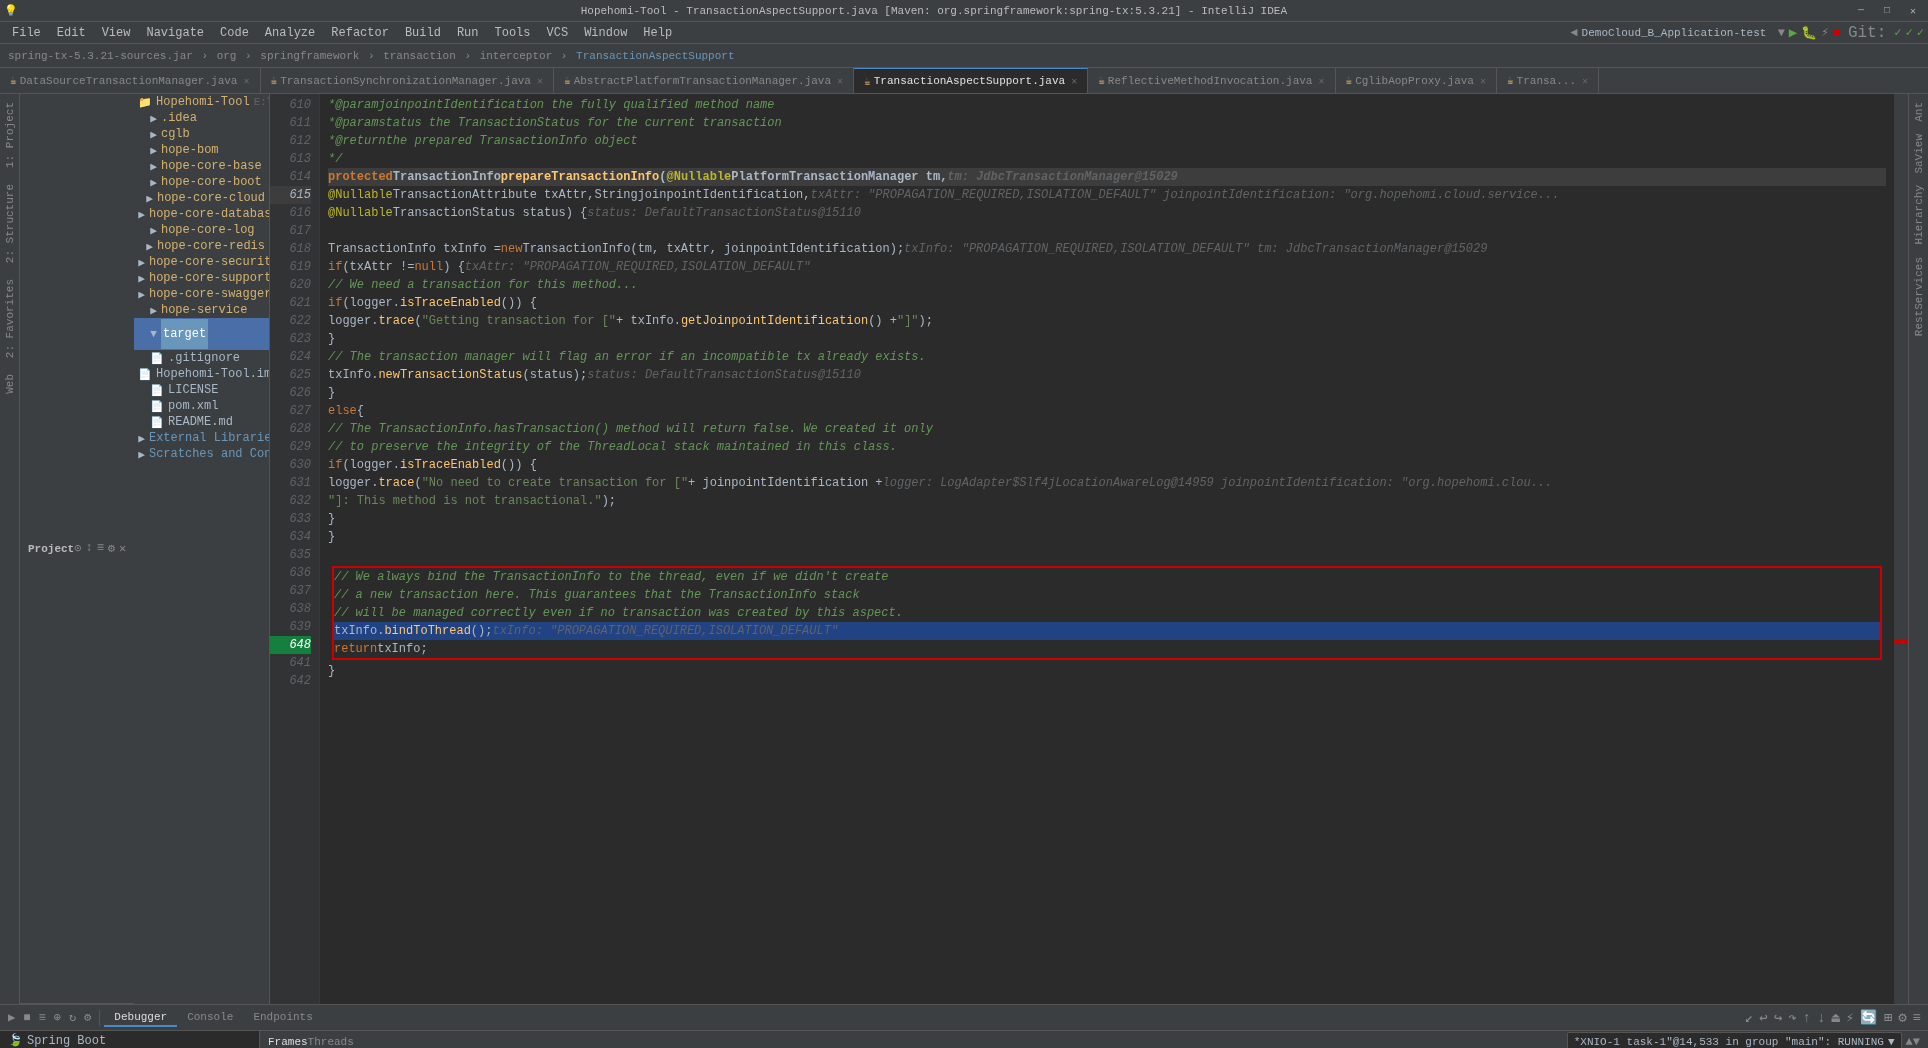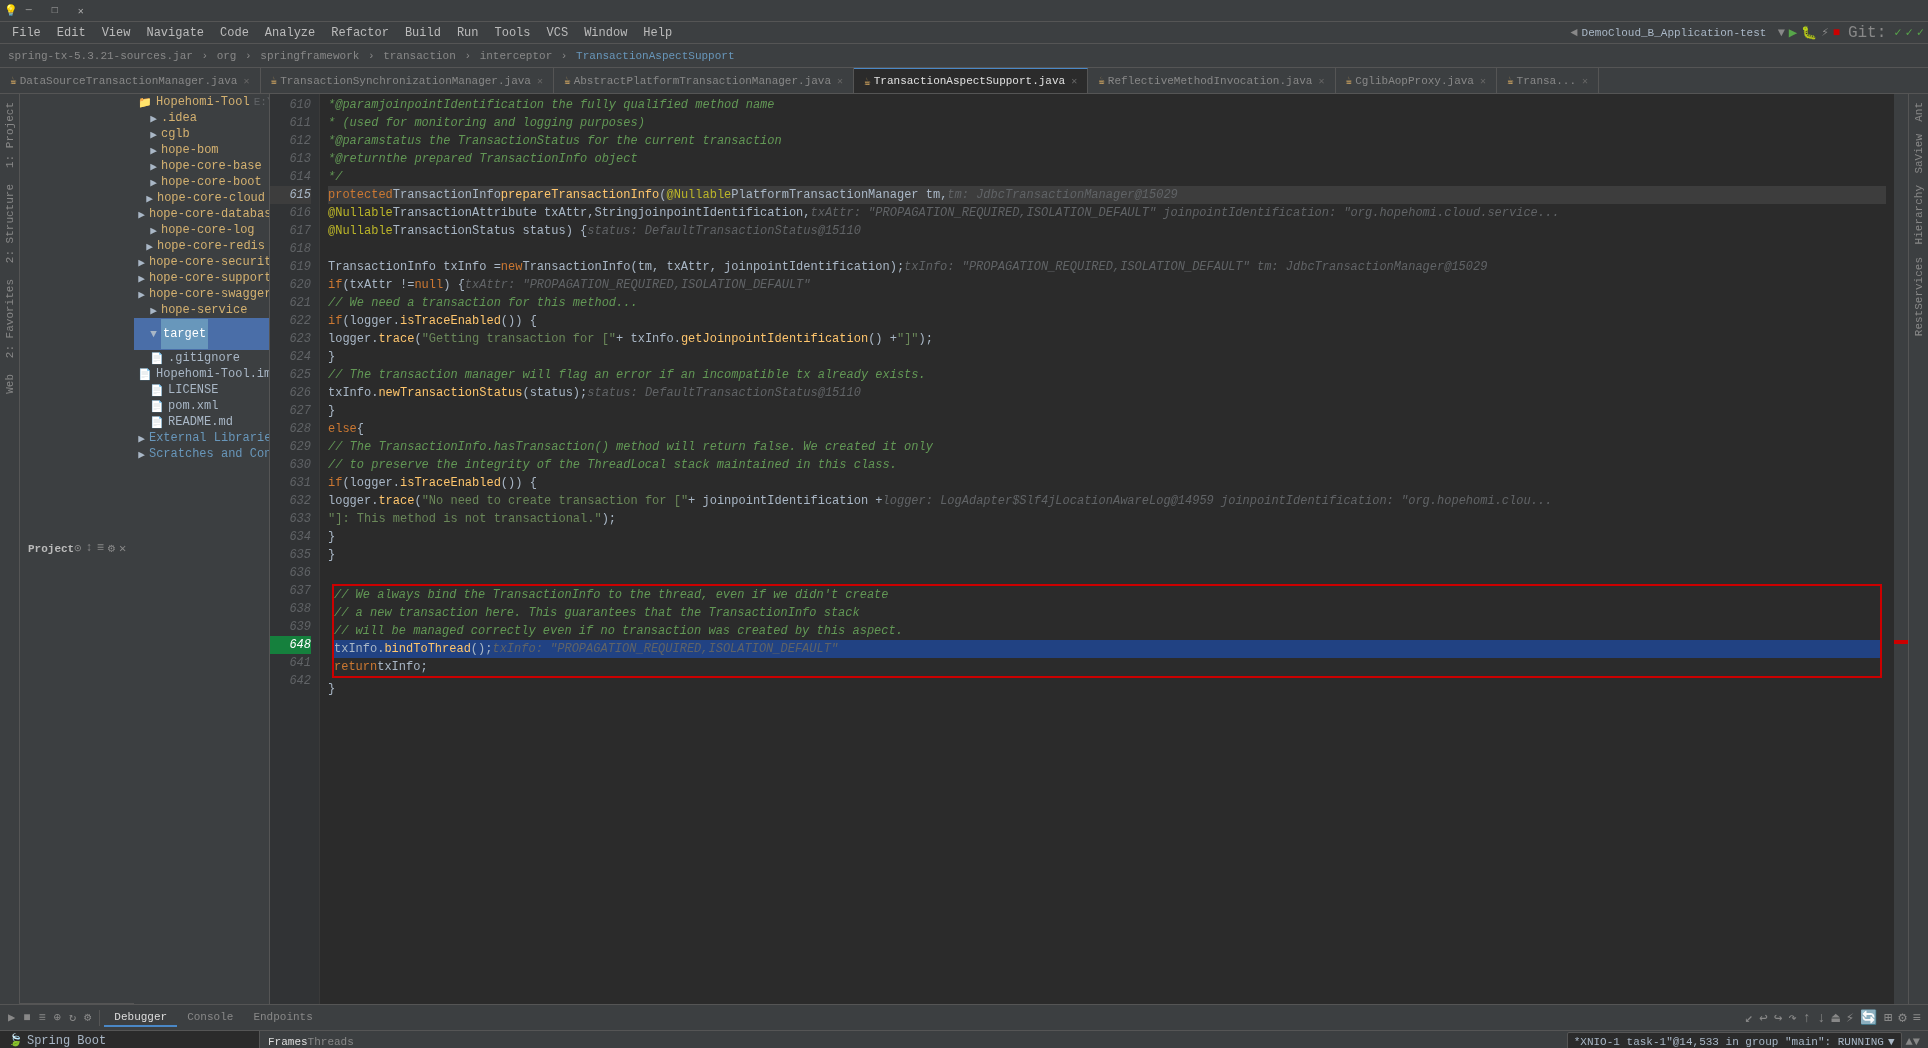--- a/index.html
+++ b/index.html
@@ -102,20 +102,21 @@
     
     .thread-dropdown { display: flex; align-items: center; background: #2b2b2b; border: 1px solid #555; border-radius: 2px; padding: 0 6px; height: 20px; font-size: 11px; color: #a9b7c6; cursor: pointer; }
   </style>
 </head>
 <body>
 
 <div id="titlebar">
   <div class="title-left">
     <span>💡</span>
   </div>
+  <div class="title-center">Hopehomi-Tool - TransactionAspectSupport.java [Maven: org.springframework:spring-tx:5.3.21] - IntelliJ IDEA</div>
   <div class="title-right">
     <div class="win-btn">─</div>
     <div class="win-btn">□</div>
     <div class="win-btn">✕</div>
   </div>
 </div>
 
 <div id="menubar">
   <div class="menu-item">File</div>
   <div class="menu-item">Edit</div>
@@ -379,41 +380,38 @@
       </div>
       <div id="code-content">
         <div style="padding-top:2px;">
 
           <div class="code-line">
             <span class="cm">  * </span>
               <span class="cm-at">@param</span>
               <span class="cm"> joinpointIdentification the fully qualified method name</span>
           </div>
 
-          <div class="code-line">
-            <span class="cm">  * (used for monitoring and logging purposes)</span>
-          </div>
 
           <div class="code-line">
             <span class="cm">  * </span>
               <span class="cm-at">@param</span>
               <span class="cm"> status the TransactionStatus for the current transaction</span>
           </div>
 
           <div class="code-line">
             <span class="cm">  * </span>
               <span class="cm-at">@return</span>
               <span class="cm"> the prepared TransactionInfo object</span>
           </div>
 
           <div class="code-line">
             <span class="cm">  */</span>
           </div>
 
-          <div class="code-line" style="background:#3d3d3d;">
+          <div class="code-line" style="background:#3d3d3d;font-weight:bold;">
             <span class="kw">protected</span>
               <span> TransactionInfo </span>
               <span class="fn">prepareTransactionInfo</span>
               <span>(</span>
               <span class="ann">@Nullable</span>
               <span> PlatformTransactionManager tm, </span>
             <span class="hint">  tm: JdbcTransactionManager@15029</span>
           </div>
 
           <div class="code-line">

